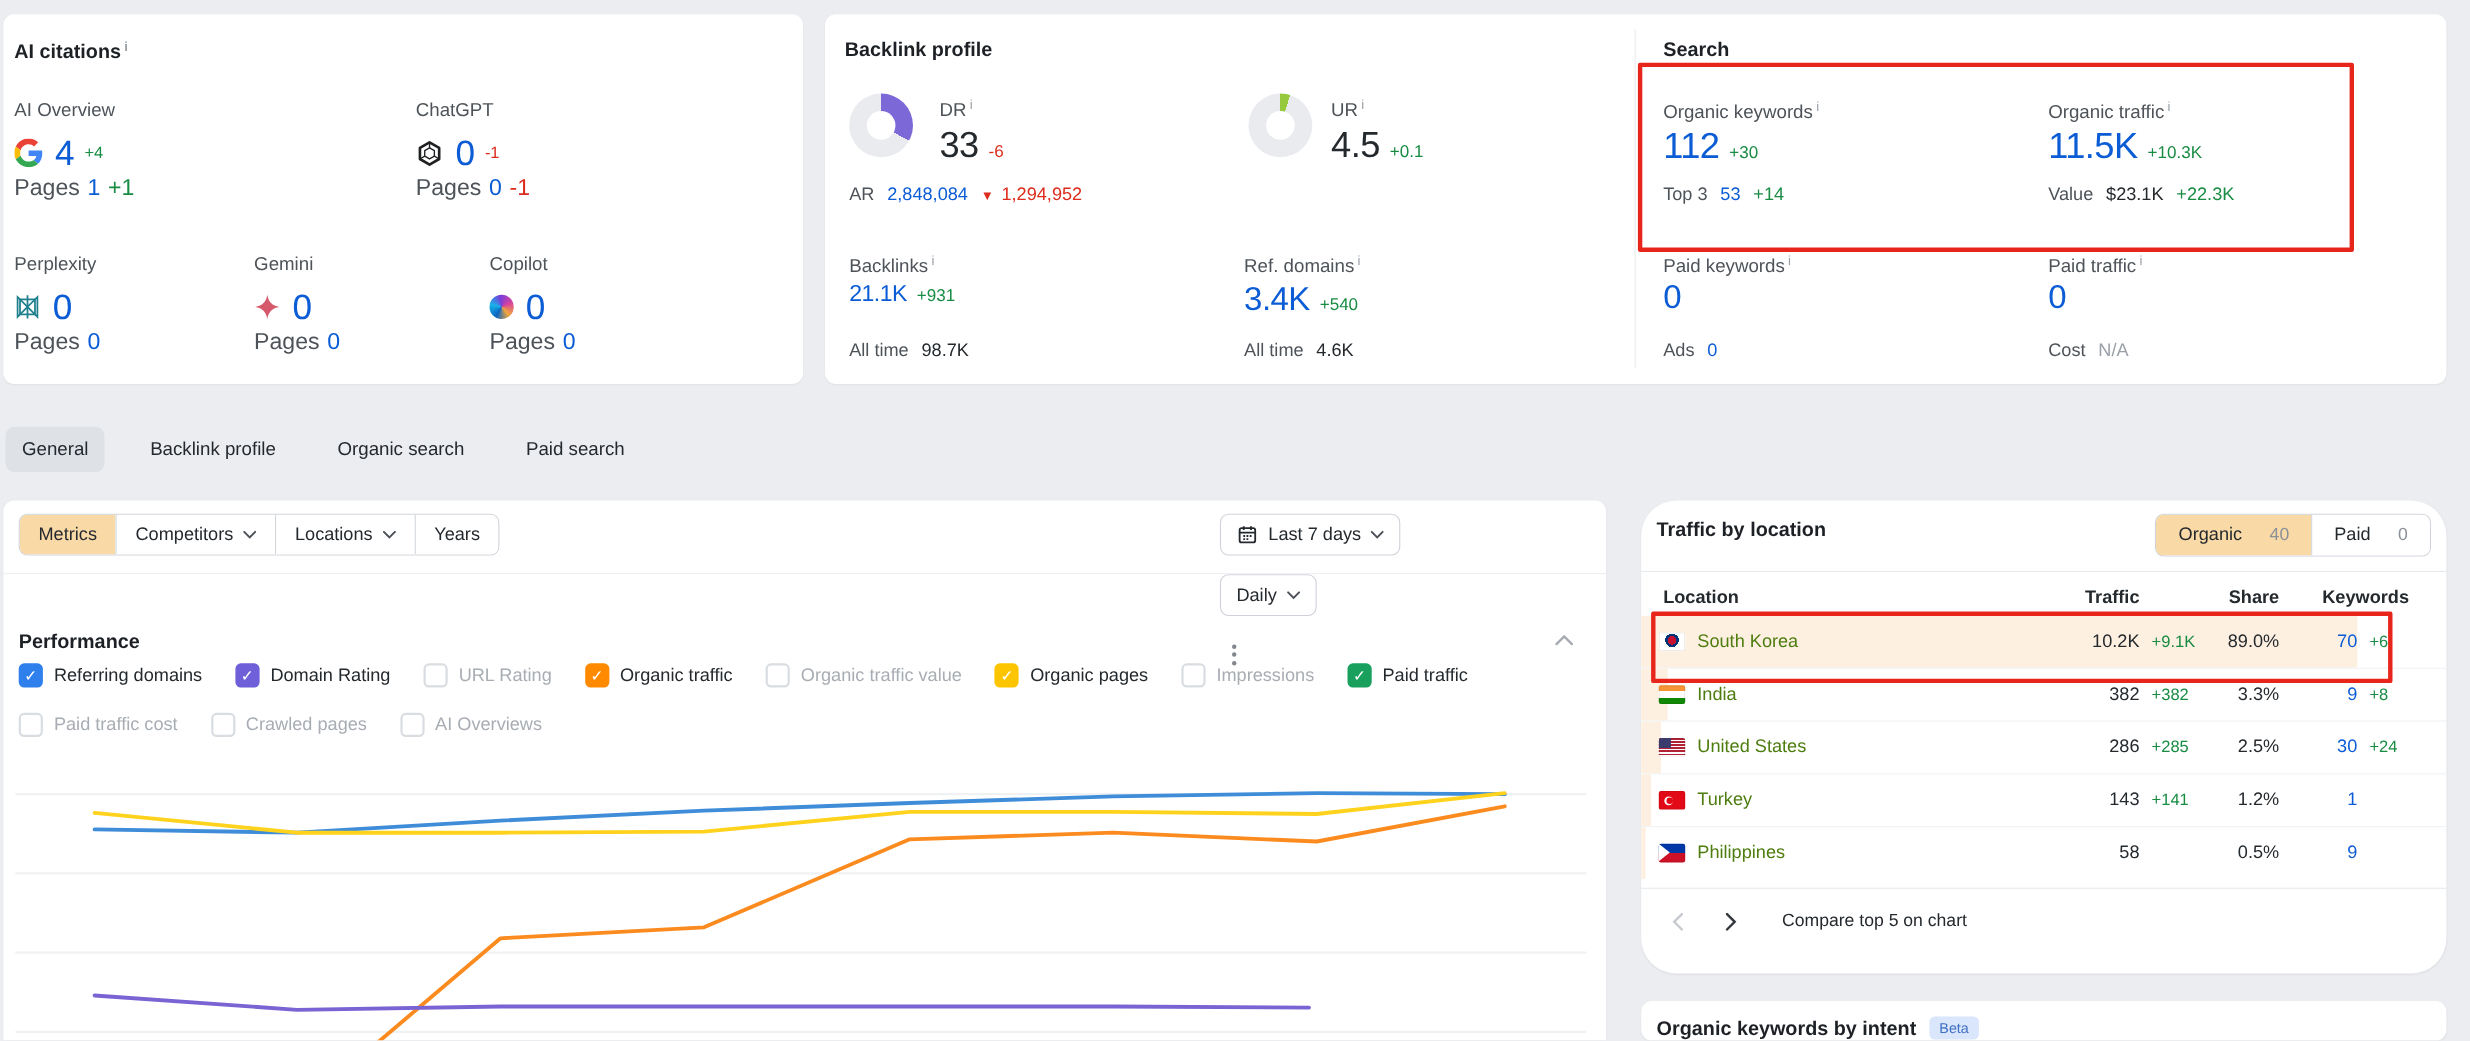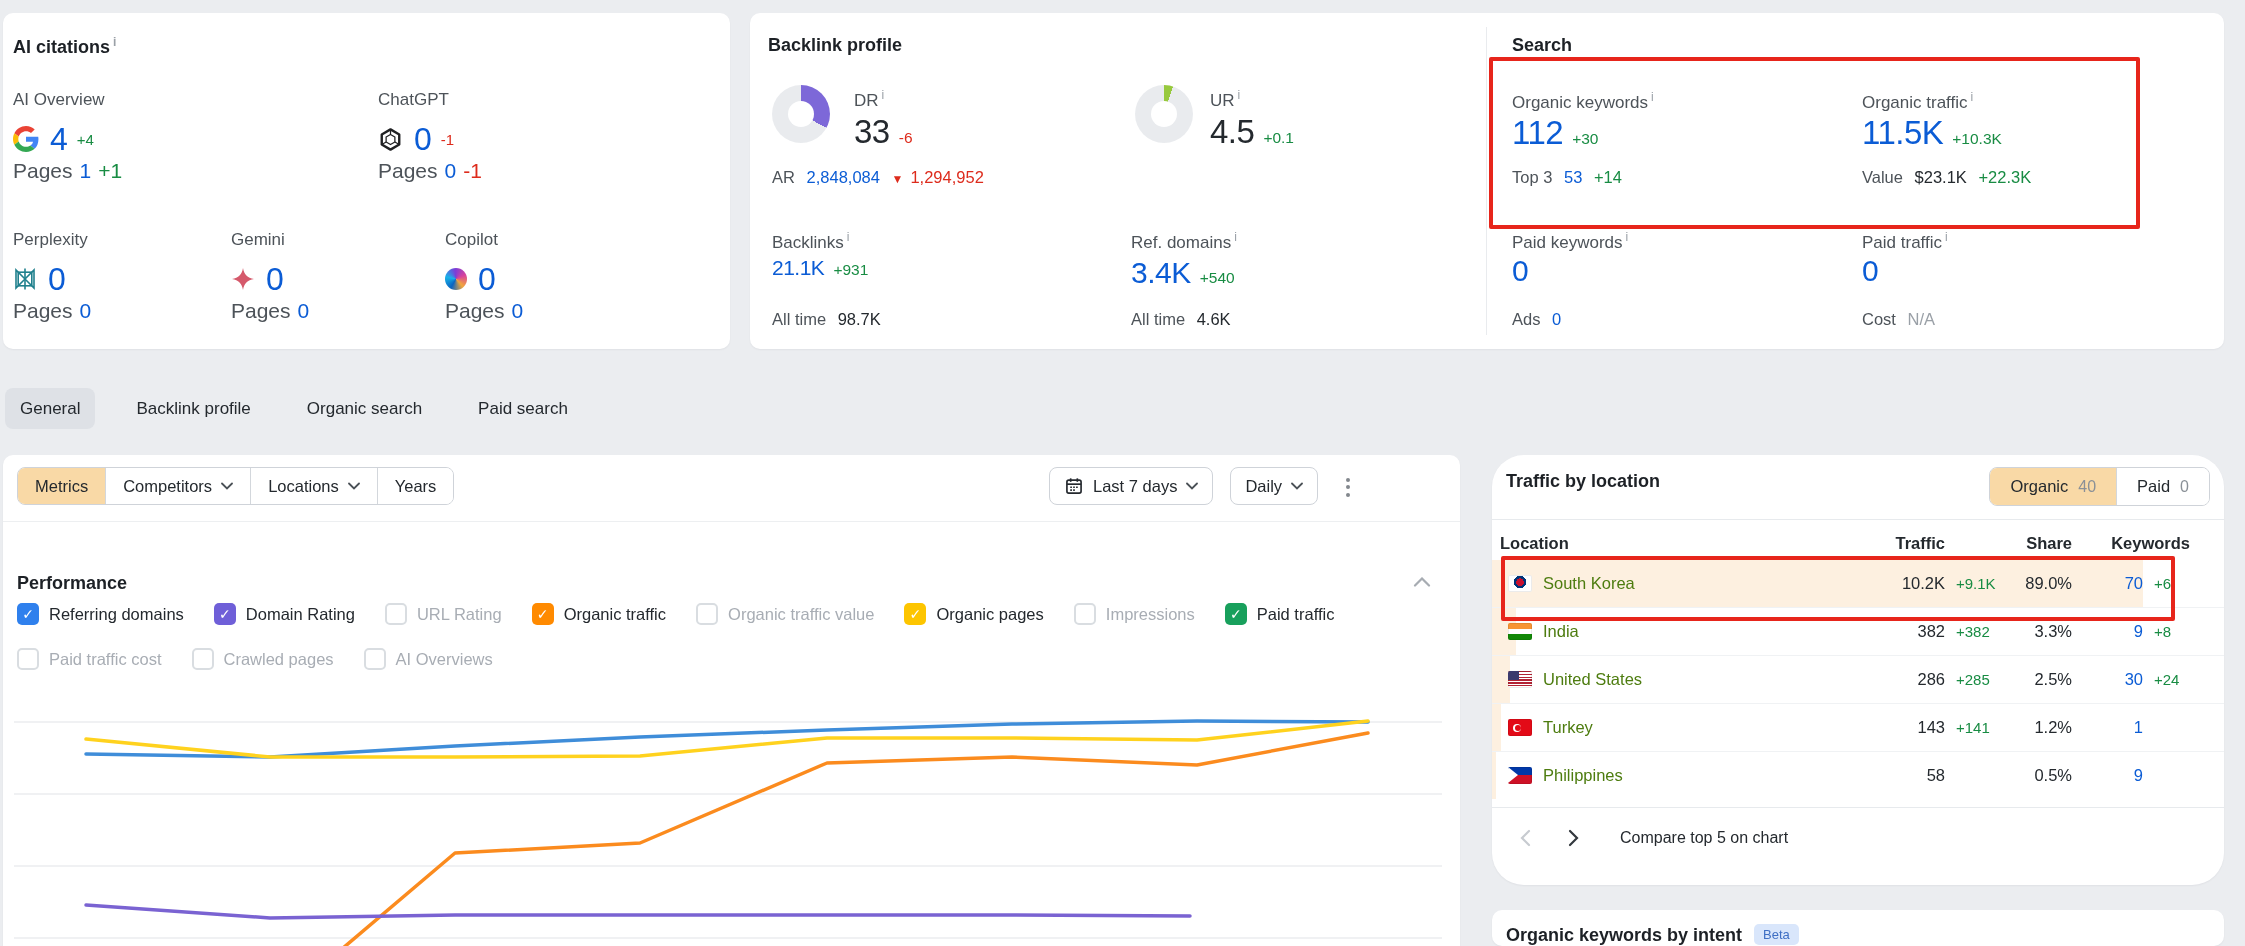--- a/index.html
+++ b/index.html
@@ -58,21 +58,21 @@
   .hline{position:absolute;left:0;right:0;height:1px;background:#edeff1;}
   .cb-row{position:absolute;display:flex;gap:30px;align-items:center;height:26px;}
   .cb-item{display:flex;align-items:center;gap:10px;cursor:pointer;}
   .cb-box{width:22px;height:22px;border-radius:5px;border:2px solid #d9dde1;background:#fff;box-sizing:border-box;
     display:flex;align-items:center;justify-content:center;font-size:14px;font-weight:700;color:#fff;}
   .cb-box.on{border:none;}
   .cb-item .cb-lbl{font-size:16.5px;color:#a8adb4;}
   .cb-item.on .cb-lbl{color:#24292e;}
   
   .toggle{position:absolute;display:flex;border:1px solid #cfd3d9;border-radius:8px;overflow:hidden;height:37px;}
-  .toggle .tseg{display:flex;align-items:center;gap:10px;padding:0 20px;font-size:16.5px;color:#24292e;cursor:pointer;background:#fff;}
+  .toggle .tseg{display:flex;align-items:center;gap:25px;padding:0 20px;font-size:16.5px;color:#24292e;cursor:pointer;background:#fff;}
   .toggle .tseg.active{background:#f9d9a6;}
   .toggle .cnt{color:#8a9097;font-size:16px;}
   .t-grid{display:grid;grid-template-columns:1fr 92px 67px 60px 71px 47px;align-items:center;padding:0 34px 0 16px;}
   .t-head{position:absolute;left:0;right:0;top:72px;height:33px;font-weight:700;font-size:16.5px;color:#24292e;}
   .t-head .hr{text-align:right;}
   .t-rows{position:absolute;left:0;right:0;top:105px;}
   .t-row{position:relative;height:47px;border-top:1px solid #f0f2f4;font-size:16.5px;cursor:pointer;}
   .t-row:first-child{border-top:none;}
   .t-row .bar{position:absolute;left:0;top:0;bottom:0;background:#fdf0e0;}
   .t-row .cell{position:relative;}
@@ -315,21 +315,21 @@
               <polyline points="1,1.5 6,6.5 11,1.5"></polyline>
             </svg>
           </span>
         </div>
         <div class="seg">
           <span>Years</span>
         </div>
       </div>
     </div>
 
-  <div class="abs" style="left:1046px;top:12px;display:flex;gap:17px;align-items:flex-end;">
+  <div class="abs" style="left:1106px;top:12px;display:flex;gap:17px;align-items:flex-start;flex-direction:column;">
     <button class="pill-btn" style="height:38px;">
       <span class="ico">
         <svg width="20" height="20" viewBox="0 0 24 24" fill="none" stroke="#24292e" stroke-width="2">
           <rect x="3.5" y="5" width="17" height="15.5" rx="2.2"></rect>
           <line x1="8" y1="2.8" x2="8" y2="7"></line>
             <line x1="16" y1="2.8" x2="16" y2="7"></line>
           <line x1="3.5" y1="9.8" x2="20.5" y2="9.8"></line>
           <line x1="7.5" y1="13.5" x2="9.5" y2="13.5"></line>
             <line x1="11" y1="13.5" x2="13" y2="13.5"></line>
             <line x1="14.5" y1="13.5" x2="16.5" y2="13.5"></line>
@@ -438,21 +438,21 @@
       <span class="cnt">40</span>
     </div>
     <div class="tseg" style="border-left:1px solid #d3d7dc;">
       <span>Paid</span>
       <span class="cnt">0</span>
     </div>
   </div>
 
   <div class="hline" style="top:64px;background:#e7eaed;"></div>
 
-  <div class="t-head" style="display:grid;grid-template-columns:1fr 92px 67px 60px 118px;padding:0 34px 0 8px;align-items:center;">
+  <div class="t-head" style="display:grid;grid-template-columns:1fr 92px 67px 60px 118px;padding:0 34px 0 20px;align-items:center;">
     <div>Location</div>
     <div class="hr">Traffic</div>
     <div></div>
     <div class="hr">Share</div>
     <div class="hr">Keywords</div>
   </div>
 
   <div class="t-rows" id="traffic-rows">
       <div class="t-row t-grid" style="background: transparent;">
         <div class="bar" style="width: 89%;"></div>

